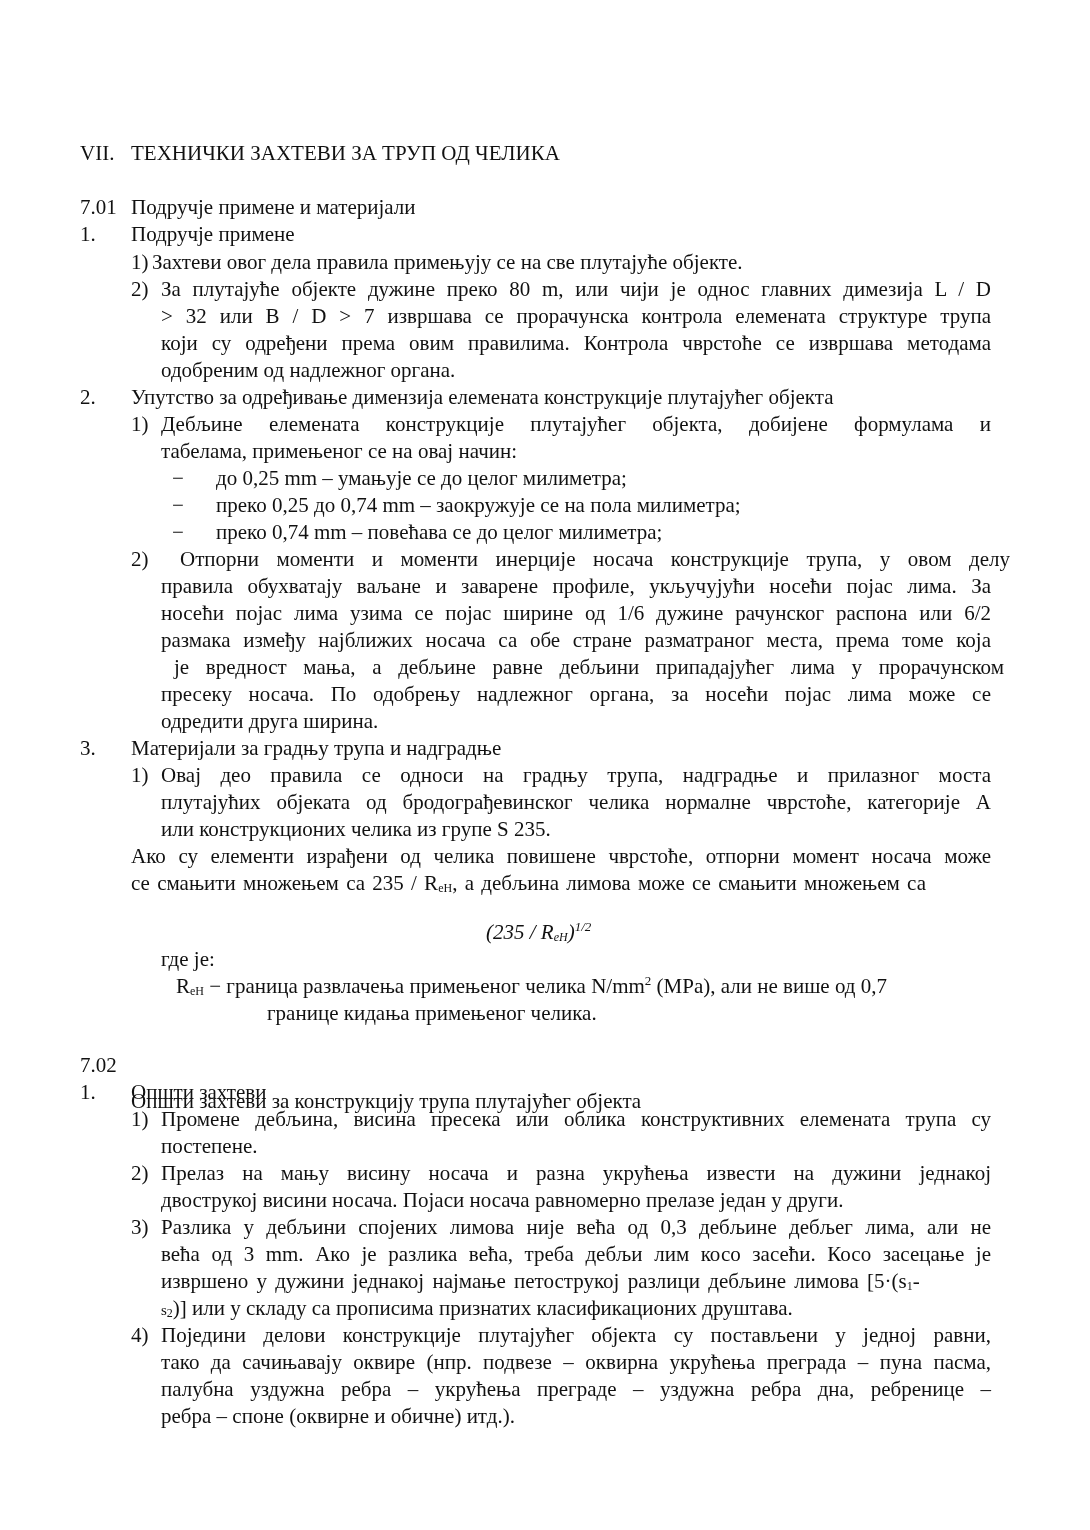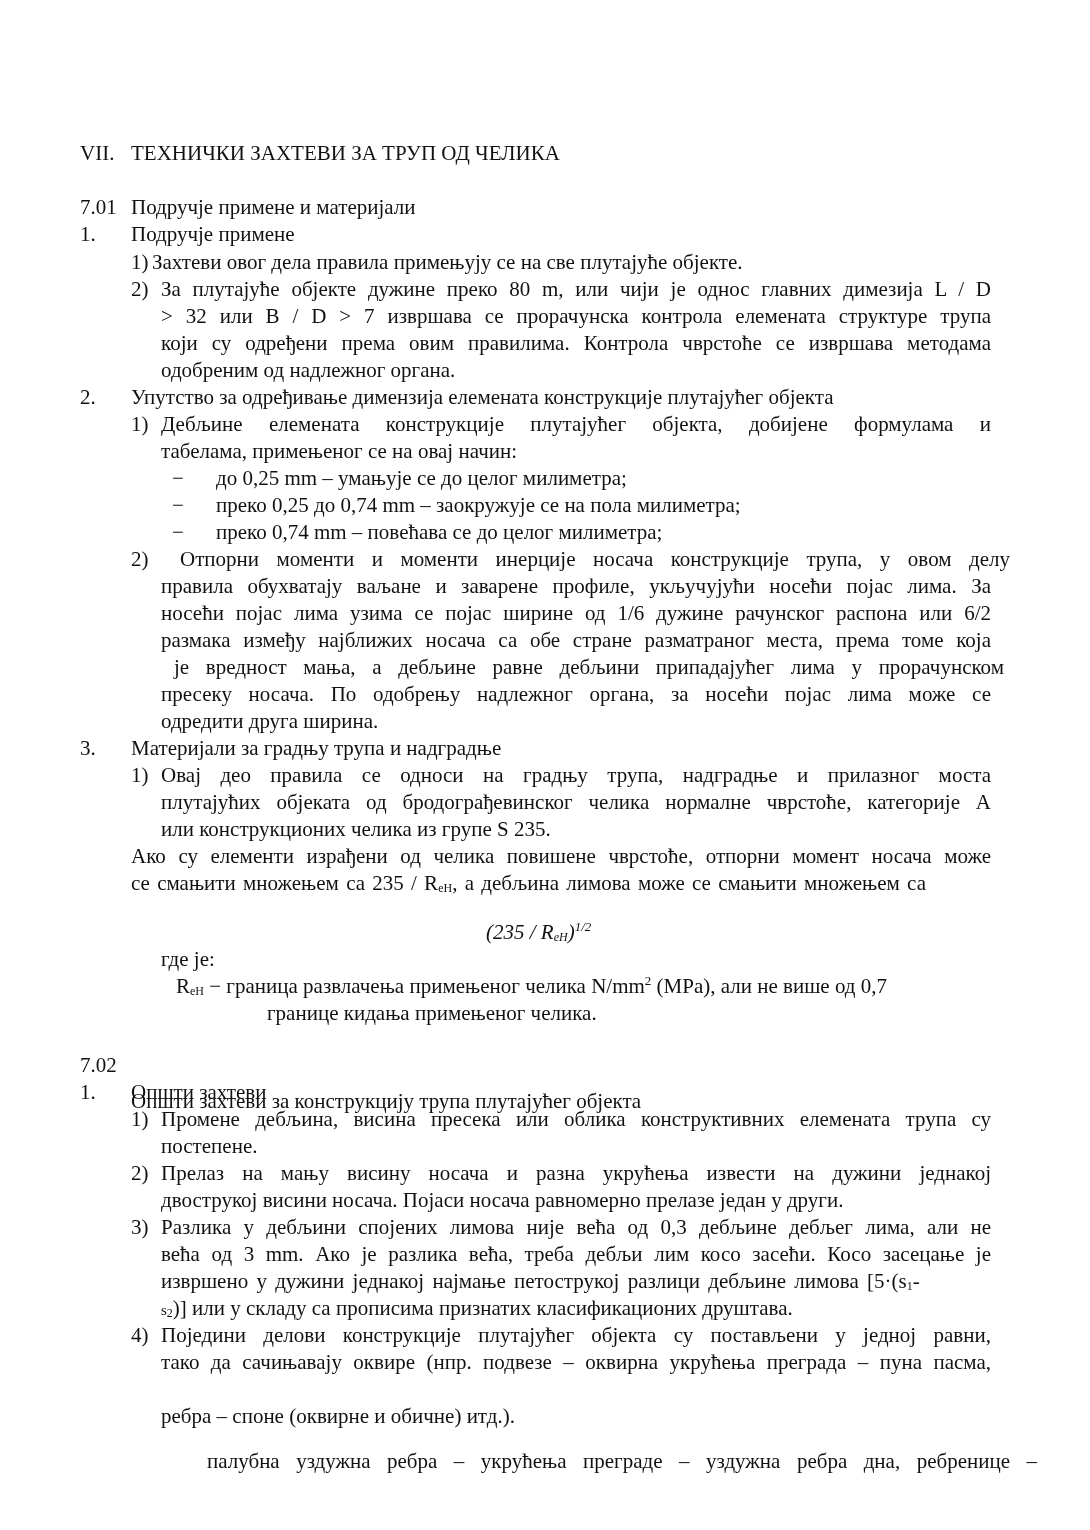--- a/index.html
+++ b/index.html
@@ -88,14 +88,14 @@
 
 <div class="line" style="left:131px;top:1214px;">3)</div>
 <div class="line just" style="left:161px;top:1214px;width:830px;">Разлика у дебљини спојених лимова није већа од 0,3 дебљине дебљег лима, али не</div>
 <div class="line just" style="left:161px;top:1241px;width:830px;">већа од 3 mm. Ако је разлика већа, треба дебљи лим косо засећи. Косо засецање је</div>
 <div class="line" style="left:161px;top:1268px;width:830px;word-spacing:3px;"><span>извршено у дужини једнакој најмање петострукој разлици дебљине лимова [5·(s</span><sub class="s">1</sub><span>-</span></div>
 <div class="line" style="left:161px;top:1295px;text-align:right;"><span style="font-size:15px">s</span><sub class="s">2</sub><span>)] или у складу са прописима признатих класификационих друштава.</span></div>
 
 <div class="line" style="left:131px;top:1322px;">4)</div>
 <div class="line just" style="left:161px;top:1322px;width:830px;">Поједини делови конструкције плутајућег објекта су постављени у једној равни,</div>
 <div class="line just" style="left:161px;top:1349px;width:830px;">тако да сачињавају оквире (нпр. подвезе – оквирна укрућења преграда – пуна пасма,</div>
-<div class="line just" style="left:161px;top:1448px;width:830px;margin-left:46px;">палубна уздужна ребра – укрућења преграде – уздужна ребра дна, ребренице –</div>
+<div class="line just" style="left:161px;top:1376px;width:830px;">палубна уздужна ребра – укрућења преграде – уздужна ребра дна, ребренице –</div>
 <div class="line" style="left:161px;top:1403px;">ребра – споне (оквирне и обичне) итд.).</div>
 
 </body></html>

